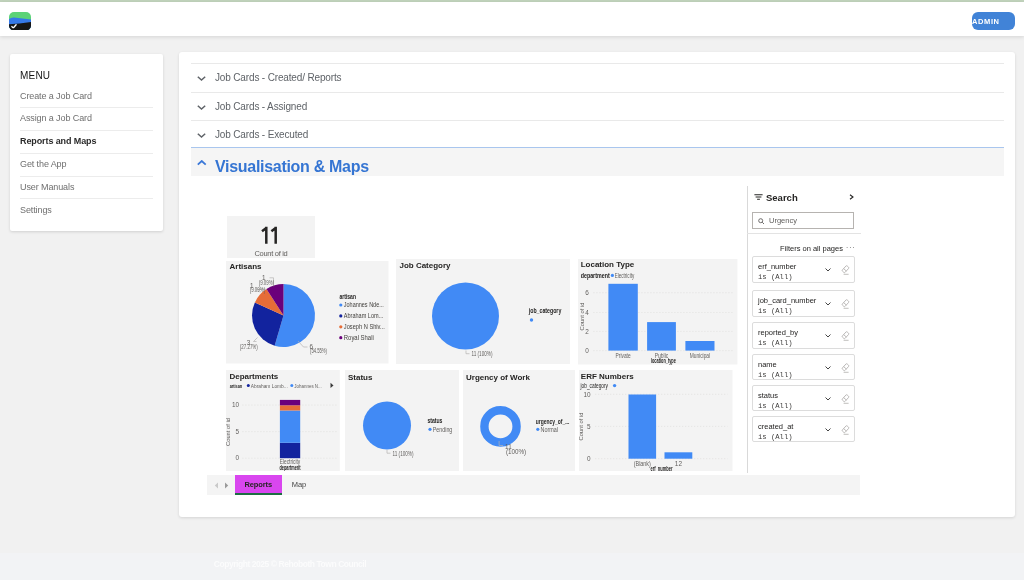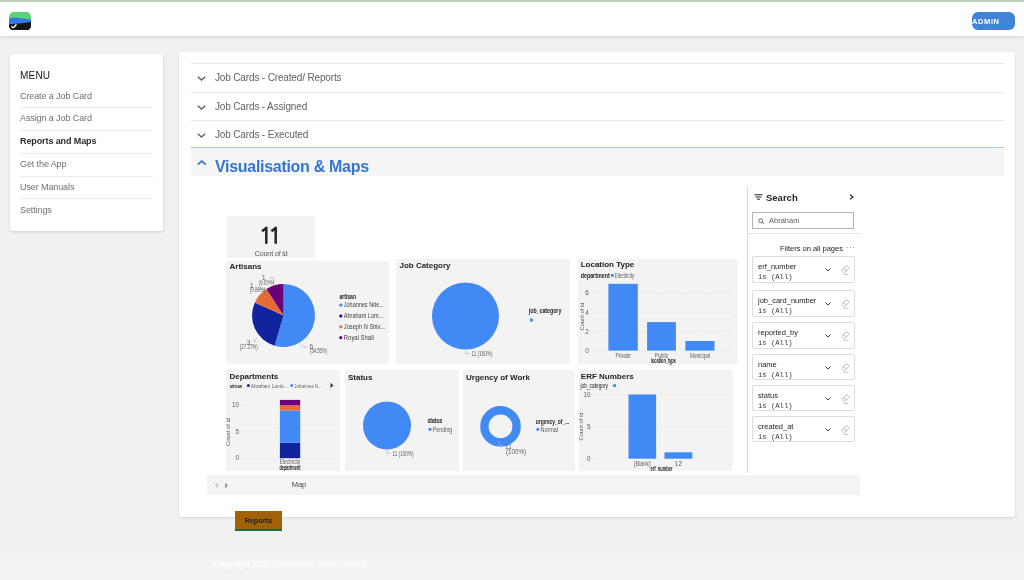--- a/index.html
+++ b/index.html
@@ -31,21 +31,21 @@
   .searchbox { position:absolute; left:573px; top:159.5px; width:102px; height:17px; border:1px solid #b6b3b0; background:#fff; }
   .searchtxt { position:absolute; left:590px; top:164px; font-size:7.5px; color:#605e5c; }
   .fdiv2 { position:absolute; left:567.5px; top:180.5px; width:114px; height:1px; background:#e3e3e3; }
   .fpages { position:absolute; left:573px; top:192px; font-size:7.5px; color:#252423;padding-left:28px; }
   .fdots { position:absolute; left:667px; top:189px; font-size:8px; color:#555; letter-spacing:1px; }
   .fcard { position:absolute; left:573px; width:102.5px; height:26.5px; background:#fff; border:1px solid #dcdcdc; border-radius:2px; }
   .fcard .n1 { position:absolute; left:5px; top:5px; font-size:7.5px; color:#252423; }
   .fcard .n2 { position:absolute; left:5px; top:16px; font-size:7.2px; color:#3b3a39;font-family:Liberation Mono, monospace; }
   
   .tabbar { position:absolute; left:28px; top:422.5px; width:653px; height:20px; background:#f4f4f4; }
-  .tab-reports { position:absolute; left:27.5px; top:0; width:47.5px; height:20px; background:#a16207; border-bottom:2px solid #1d6e42; text-align:center; font-size:7.5px; letter-spacing:-0.1px; font-weight:bold; color:#252423; line-height:19px;margin-top:36px; }
+  .tab-reports { position:absolute; left:27.5px; top:0; width:47.5px; height:20px; background:#d946ef; border-bottom:2px solid #1d6e42; text-align:center; font-size:7.5px; letter-spacing:-0.1px; font-weight:bold; color:#252423; line-height:19px; }
   .tab-map { position:absolute; left:75px; top:0; width:34px; height:20px; text-align:center; font-size:7.5px; color:#444; line-height:19px; }
   .footer { position:absolute; left:0; top:553px; width:1024px; height:27px; background:#f2f3f5; }
   .footer .ct { position:absolute; left:0; top:6px; width:580px; text-align:center; font-size:8.5px; font-weight:bold; letter-spacing:-0.45px; color:rgba(255,255,255,0.72); }
 </style>
 </head>
 <body>
 <div class="topline"></div>
 <div class="header">
   <svg class="abs" style="left:8.5px;top:9.8px" width="22" height="18.5" viewBox="0 0 22 18.5">
     <defs>
@@ -268,21 +268,21 @@
   </svg>
   <div class="filters-title">Search</div>
   <svg class="abs" style="left:669.5px;top:142px" width="5" height="6" viewBox="0 0 5 6">
       <path d="M1,0.7 L4,3 L1,5.3" stroke="#252423" stroke-width="1.1" fill="none"></path>
     </svg>
   <div class="searchbox"></div>
   <svg class="abs" style="left:579px;top:165.5px" width="6.5" height="6.5" viewBox="0 0 6.5 6.5">
       <circle cx="2.7" cy="2.7" r="2" stroke="#605e5c" stroke-width="0.9" fill="none"></circle>
       <path d="M4.2,4.2 L6,6" stroke="#605e5c" stroke-width="0.9"></path>
     </svg>
-  <div class="searchtxt">Abraham</div>
+  <div class="searchtxt">Urgency</div>
   <div class="fdiv2"></div>
   <div class="fpages">Filters on all pages</div>
   <div class="fdots">...</div>
 
   <div class="fcard" style="top:204px">
       <div class="n1">erf_number</div>
       <div class="n2">is (All)</div>
     <svg class="abs" style="left:71.5px;top:11px" width="6" height="4" viewBox="0 0 6 4">
         <path d="M0.5,0.5 L3,3 L5.5,0.5" stroke="#444" stroke-width="1" fill="none"></path>
       </svg>

